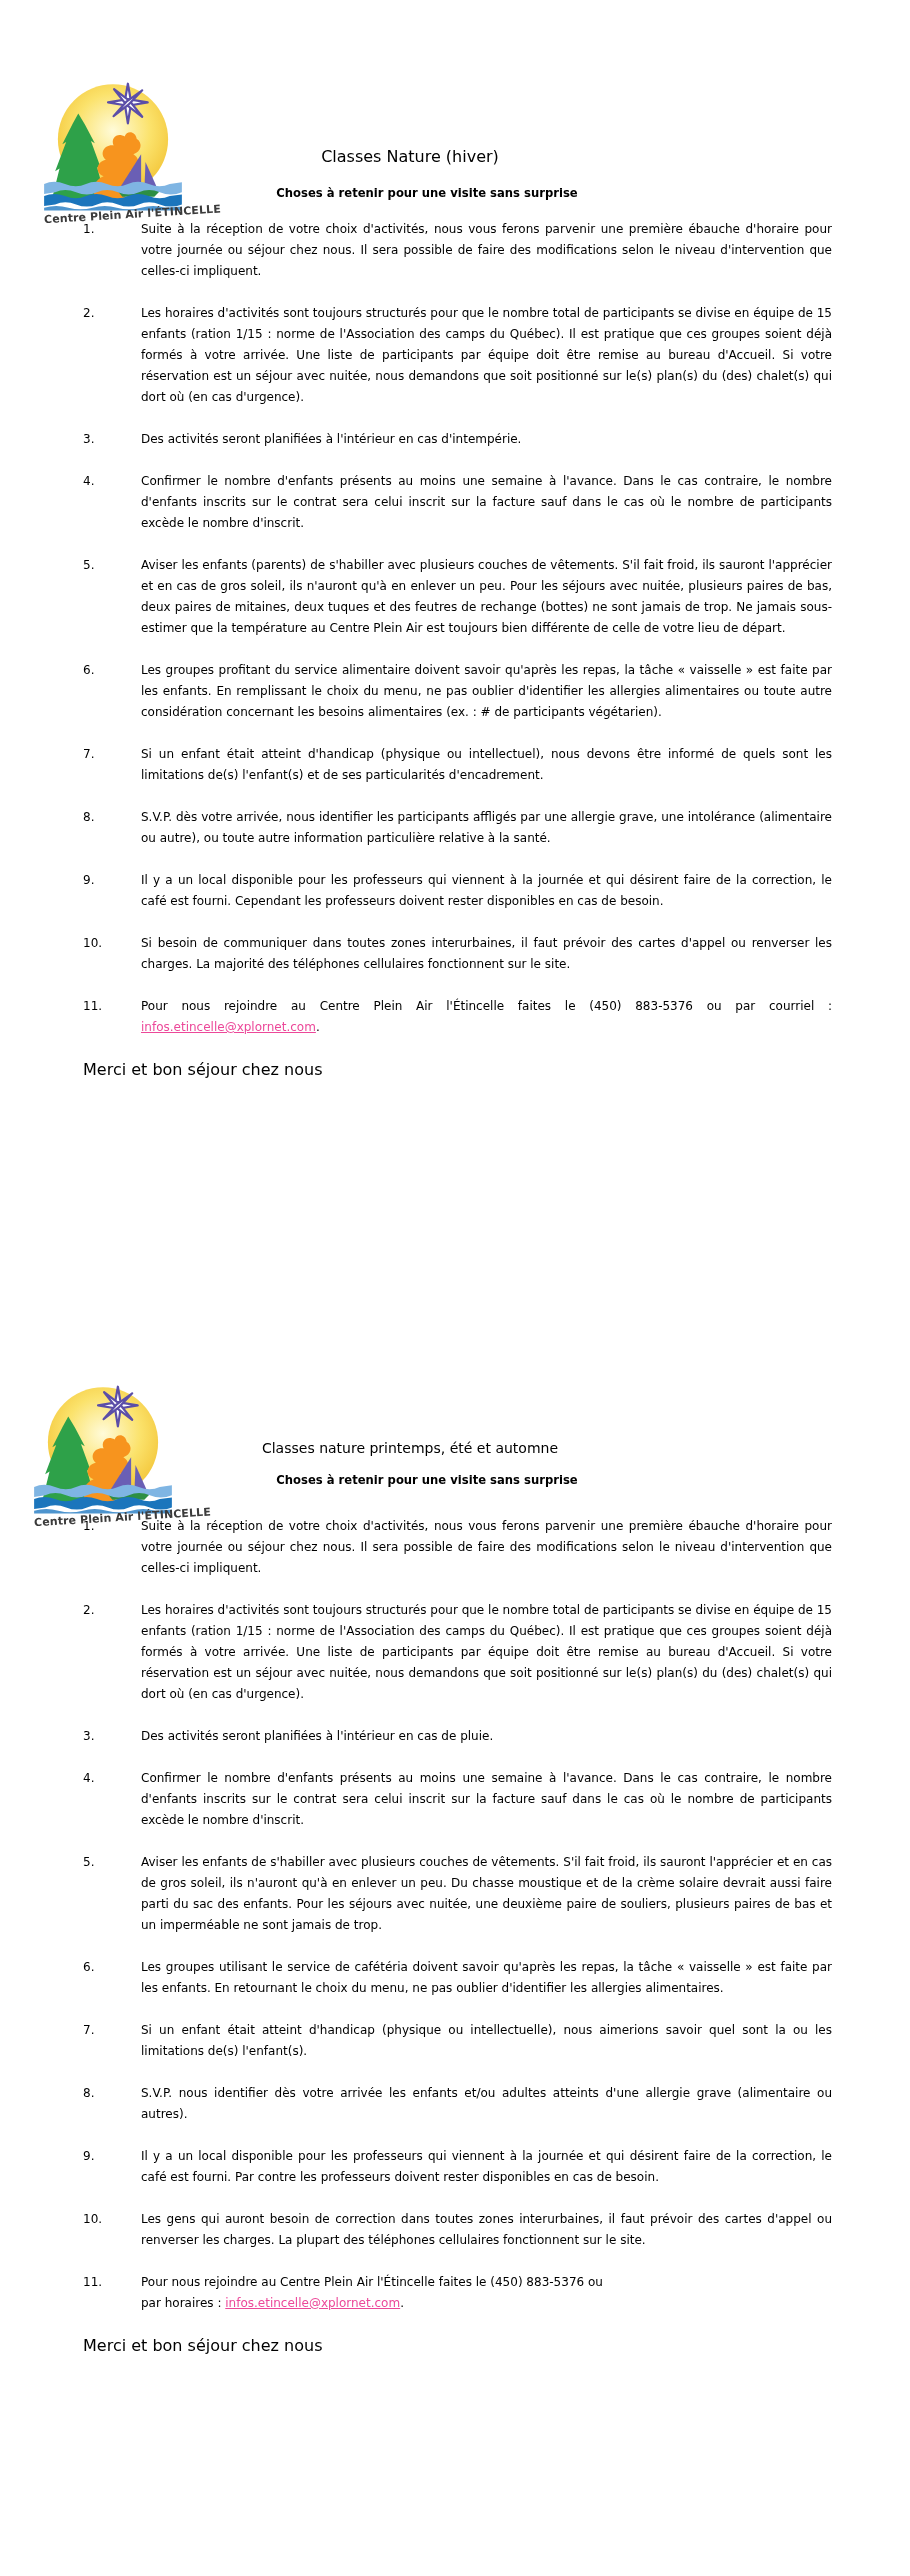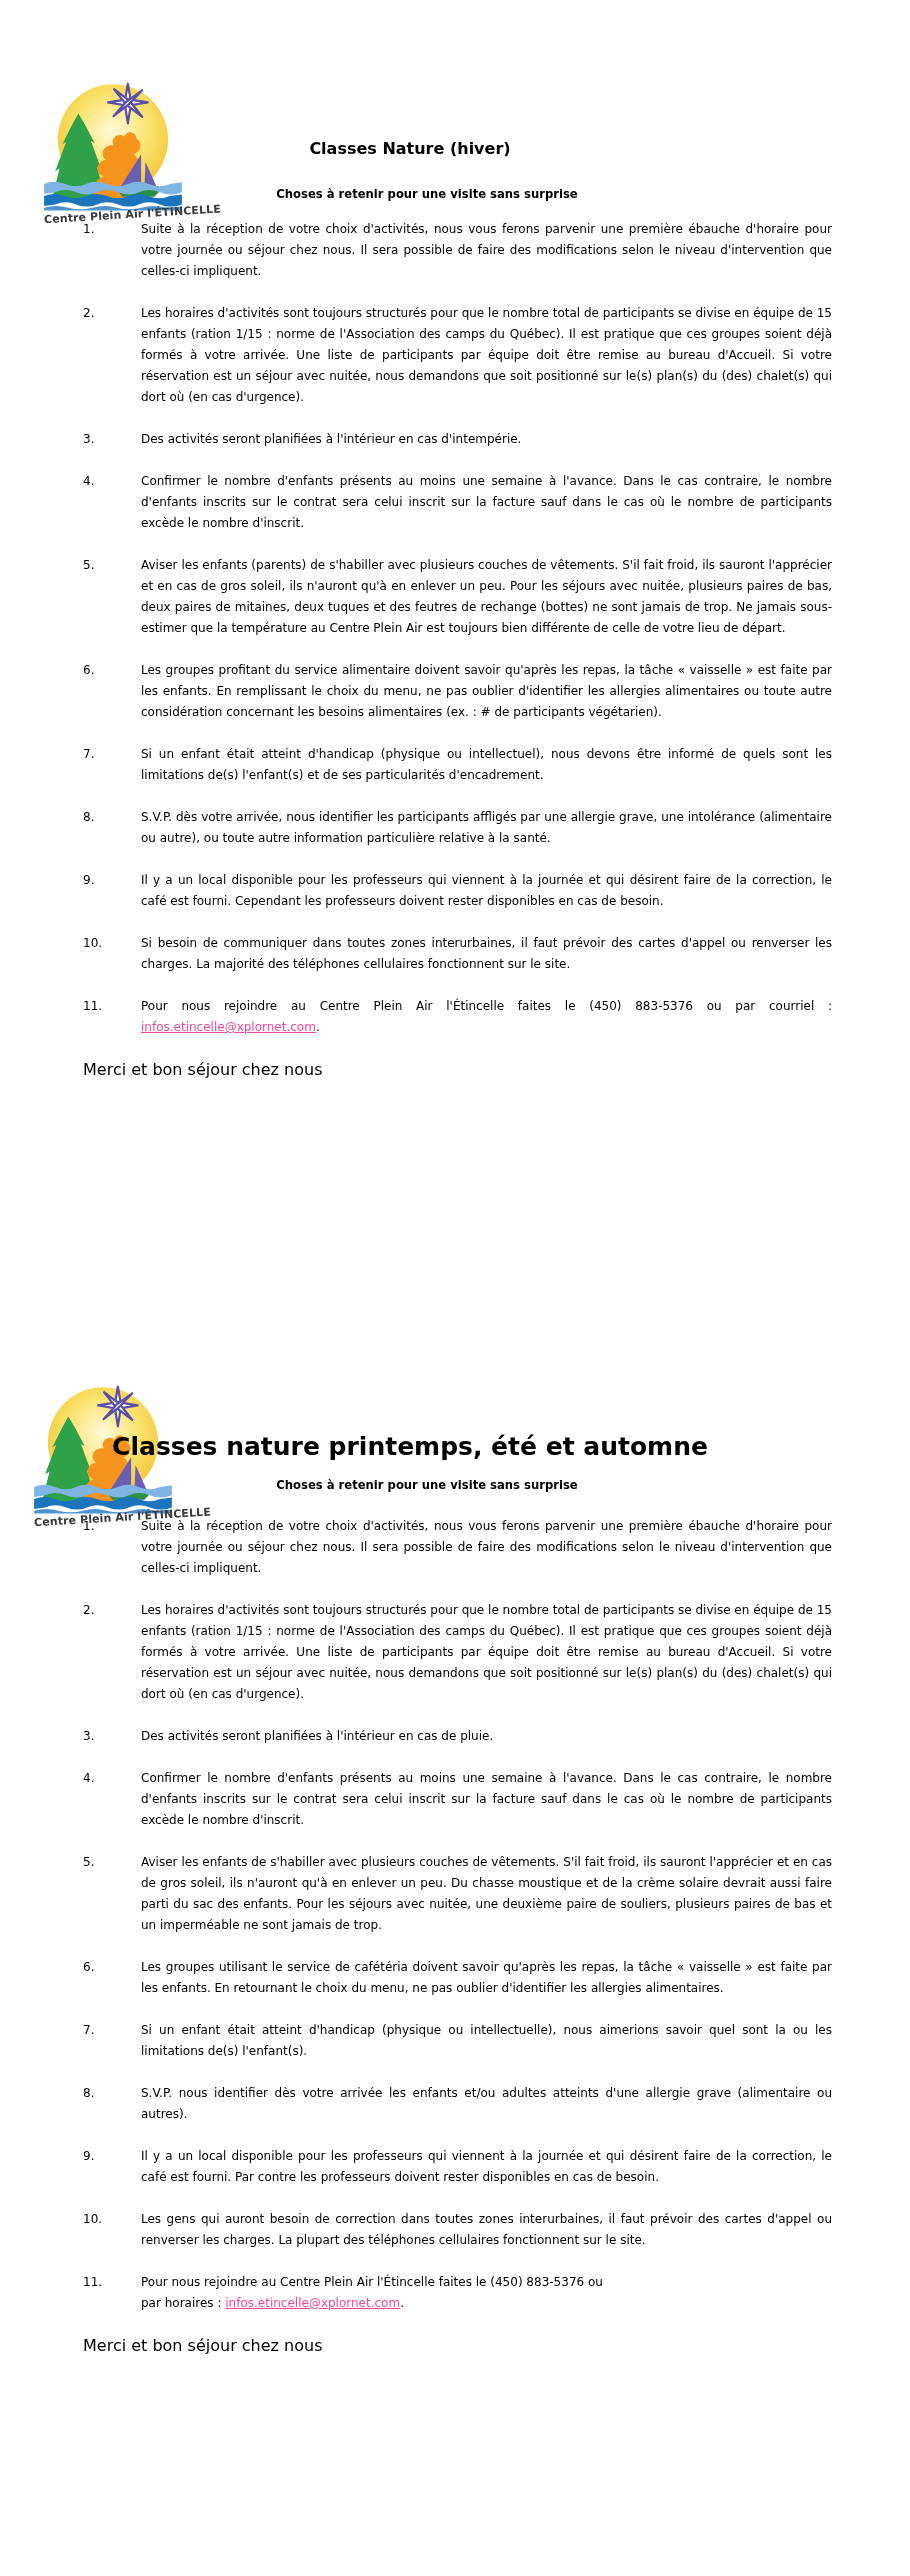--- a/index.html
+++ b/index.html
@@ -19,23 +19,23 @@
   .logo-caption{
     width:139px;text-align:center;font-weight:bold;font-size:11px;
     color:#3b3b3b;transform:rotate(-3.5deg);margin-top:-2.2px;letter-spacing:0.1px;
     white-space:nowrap;
   }
 
   
   .titles{position:absolute;left:0;width:820px;text-align:center;}
   #page-1 .titles{top:139px;}
   #page-2 .titles{top:53px;}
-  h1.doc-title{margin:0;font-size:16px;font-weight:bold;}
-  #page-2 h1.doc-title{font-size:25px;}
-  h2.doc-subtitle{margin:29px 0 0 0;font-size:11.6px;font-weight:bold;padding-left:34px;}
+  h1.doc-title{margin:8px;font-size:16px;font-weight:normal;}
+  #page-2 h1.doc-title{font-size:14px;}
+  h2.doc-subtitle{margin:20px 0 0 0;font-size:11.6px;font-weight:bold;padding-left:34px;}
   #page-2 h2.doc-subtitle{margin-top:16.5px;}
 
   
   .content{position:absolute;left:83px;width:749px;}
   #page-1 .content{top:219px;}
   #page-2 .content{top:137px;}
   ol.items{list-style:none;margin:0;padding:0;}
   ol.items li{display:flex;margin:0 0 21px 0;font-size:12px;line-height:21px;}
   ol.items .num{flex:0 0 58px;width:58px;}
   ol.items .txt{flex:1;text-align:justify;}

